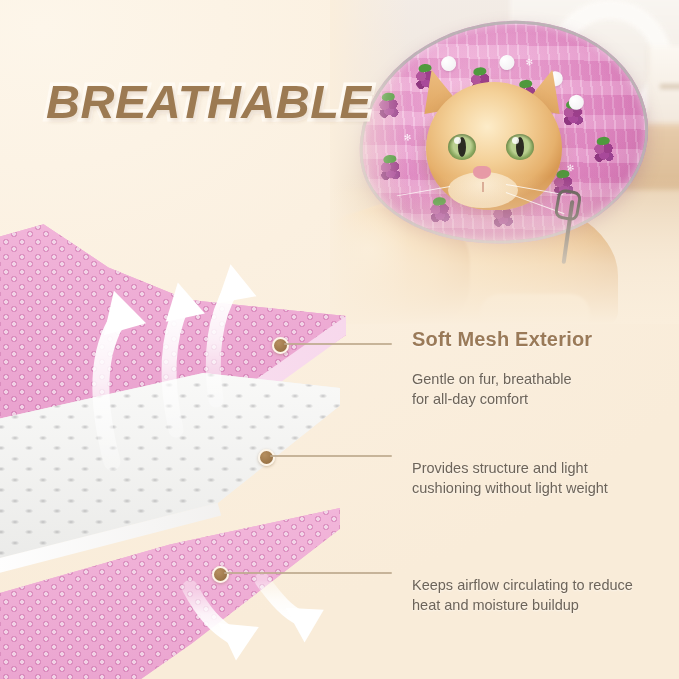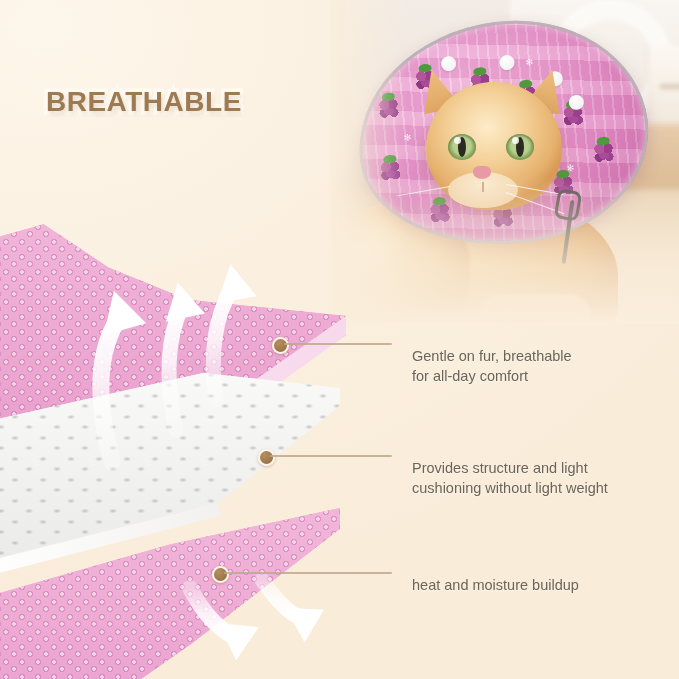--- a/index.html
+++ b/index.html
@@ -116,25 +116,25 @@
   .whisker{position:absolute;height:1px;background:rgba(255,255,255,.8);transform-origin:left center;}
 
   .cone-strap{position:absolute;left:236px;top:206px;width:4px;height:64px;
     background:#5b5550;border-radius:3px;transform:rotate(8deg);opacity:.9;}
   .cone-clip{position:absolute;left:226px;top:196px;width:18px;height:24px;
     border:3px solid #5b5550;border-radius:8px;transform:rotate(10deg);}
 
   
   .headline{position:absolute;left:46px;top:78px;z-index:6;}
   .headline .line{
-    font-weight:bold;font-size:28px;line-height:48px;letter-spacing:.5px;
+    font-weight:bold;font-size:47px;line-height:48px;letter-spacing:.5px;
     color:#9c7a52;
     -webkit-text-stroke:7px #fffaf2;paint-order:stroke fill;
     text-shadow:2px 3px 4px rgba(150,110,70,.22);
-    white-space:nowrap;}
+    white-space:nowrap;font-style:italic;}
   .headline .line.l2{margin-top:4px;}
 
   
   .layers{position:absolute;left:-14px;top:208px;width:360px;height:472px;}
   .layer{position:absolute;}
   .mesh-pink{
     background-color:#edabd4;
     background-image:
       radial-gradient(circle at 4px 4px, rgba(255,255,255,.60) 1.6px, transparent 1.9px),
       radial-gradient(circle at 12px 11px, rgba(255,255,255,.60) 1.6px, transparent 1.9px),
@@ -311,32 +311,34 @@
   <div class="leader-dot" style="left:272px;top:337px;"></div>
   <div class="leader" style="left:284px;top:343px;width:108px;"></div>
 
   <div class="leader-dot" style="left:258px;top:449px;"></div>
   <div class="leader" style="left:270px;top:455px;width:122px;"></div>
 
   <div class="leader-dot" style="left:212px;top:566px;"></div>
   <div class="leader" style="left:224px;top:572px;width:168px;"></div>
 
   <div class="callout" style="left:412px;top:328px;">
+    <div class="co-title">Soft Mesh Exterior</div>
     <div class="co-desc">
       <span>Gentle on fur, breathable</span>
       <span>for all-day comfort</span>
     </div>
   </div>
 
   <div class="callout" style="left:412px;top:440px;">
     <div class="co-desc">
       <span>Provides structure and light</span>
       <span>cushioning without light weight</span>
     </div>
   </div>
 
   <div class="callout" style="left:412px;top:557px;">
     <div class="co-desc">
+      <span>Keeps airflow circulating to reduce</span>
       <span>heat and moisture buildup</span>
     </div>
   </div>
 
 </div>
 
 </body></html>

